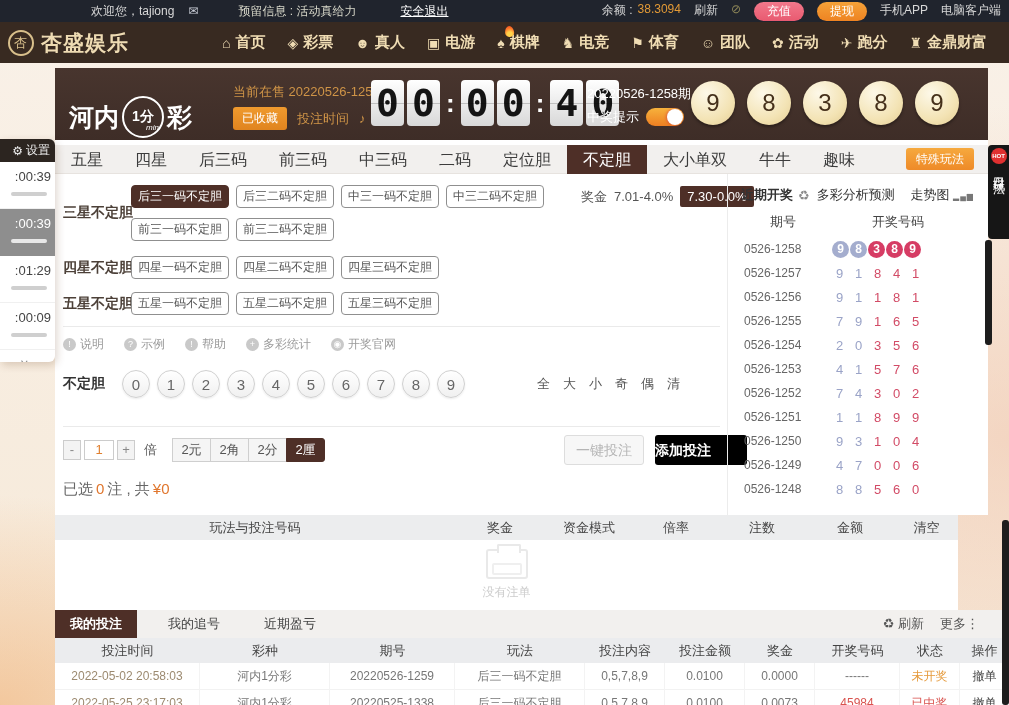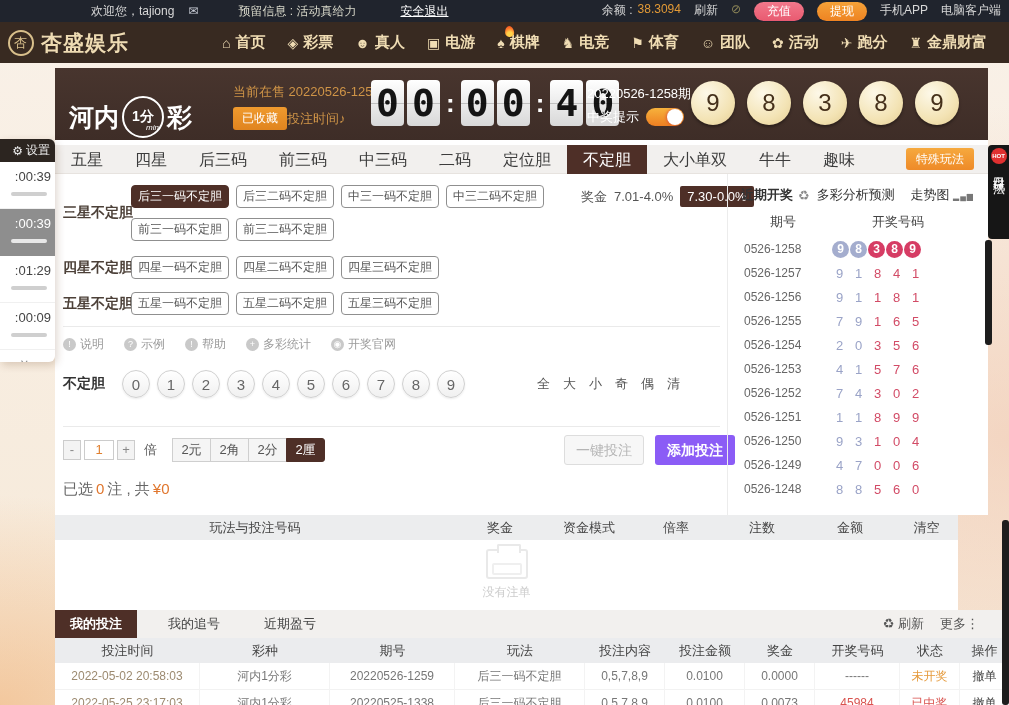--- a/index.html
+++ b/index.html
@@ -33,21 +33,21 @@
   .flame{position:absolute;top:-7px;left:8px;width:9px;height:11px;
     background:radial-gradient(circle at 50% 75%, #ffd24a 25%, #ff7b2b 60%, #e8431f);
     border-radius:50% 50% 50% 50%/62% 62% 38% 38%;transform:rotate(-6deg)}
   
   .lheader{position:absolute;left:55px;top:68px;width:933px;height:72px;background:linear-gradient(#48352e,#3e2d27)}
   .llogo{position:absolute;left:14px;top:14px;display:flex;align-items:center;color:#fff;font-size:25px;font-weight:bold}
   .lclock{width:42px;height:42px;border:2px solid #fff;border-radius:50%;margin:14px 3px;position:relative;
     display:flex;align-items:center;justify-content:center;font-size:14px}
   .lclock .min{position:absolute;bottom:4px;right:3px;font-size:8px;font-weight:normal;font-style:italic}
   .sale{position:absolute;left:178px;top:15px;color:#cf9447;font-size:13px}
-  .favrow{position:absolute;left:178px;top:39px;display:flex;align-items:center;}
+  .favrow{position:absolute;left:178px;top:39px;display:flex;align-items:center;gap:10px}
   .favbtn{background:linear-gradient(#ef9a2e,#e0841f);color:#fff;font-size:12px;padding:3px 9px;border-radius:3px;cursor:pointer}
   .bettime{color:#cf9447;font-size:13px}
   .spk{color:#cf9447;font-size:13px}
   .countdown{position:absolute;left:316px;top:12px;display:flex;align-items:center;gap:5px}
   .dpair{display:flex;gap:3px}
   .digit{width:33px;height:46px;background:linear-gradient(#ffffff,#d8d8d8);border-radius:4px;position:relative;
     font-family:"DejaVu Sans Mono",monospace;font-size:38px;font-weight:600;color:#141414;
     display:flex;align-items:center;justify-content:center}
   .digit::after{content:"";position:absolute;left:0;right:0;top:50%;height:1px;background:rgba(0,0,0,.18)}
   .colon{color:#fff;font-size:26px;font-weight:bold;margin:0 1px}
@@ -91,22 +91,22 @@
   .stepbtn{width:18px;height:20px;background:#f3f3f3;border:1px solid #ccc;color:#888;font-size:13px;text-align:center;line-height:18px;cursor:pointer}
   .stepval{width:30px;height:20px;background:#fff;border:1px solid #ccc;color:#e07f2e;font-size:13px;text-align:center;line-height:18px;margin:0 3px}
   .times{color:#555;font-size:13px;margin:0 16px 0 9px}
   .mode{min-width:39px;height:24px;line-height:22px;text-align:center;background:#f5f5f5;border:1px solid #cfcfcf;
     color:#555;font-size:13px;margin-left:-1px;cursor:pointer;padding:0 6px}
   .mode:first-child{border-radius:3px 0 0 3px;margin-left:0}
   .mode:last-child{border-radius:0 3px 3px 0}
   .mode.active{background:#4e2f27;border-color:#4e2f27;color:#fff}
   .quick{position:absolute;left:501px;top:0;width:80px;height:30px;line-height:28px;text-align:center;
     background:#f7f7f7;border:1px solid #ddd;border-radius:3px;color:#b5b5b5;font-size:14px;cursor:pointer}
-  .addbet{position:absolute;left:592px;top:0;width:80px;height:30px;line-height:30px;text-align:center;
-    background:#8b5cf6;border-radius:3px;color:#fff;font-size:14px;font-weight:bold;cursor:pointer}
+  .addbet{position:absolute;left:592px;top:0;width:92px;height:30px;line-height:30px;text-align:left;
+    background:#000000;border-radius:3px;color:#fff;font-size:14px;font-weight:bold;cursor:pointer}
   .summary{position:absolute;left:8px;top:340px;font-size:15px;color:#666}
   .summary b{color:#e0762d;font-weight:normal;padding:0 3px}
   
   .rpanel{position:absolute;left:672px;top:34px;width:261px;bottom:0;border-left:1px solid #ececec}
   .rp-head{display:flex;align-items:center;padding:12px 14px 6px 13px;font-size:13px;color:#333}
   .rp-head .rtitle{font-weight:bold}
   .rp-head .ricon{color:#8a8a8a;margin-left:5px;cursor:pointer}
   .rp-head .analysis{margin-left:7px;cursor:pointer}
   .rp-head .trend{margin-left:auto;cursor:pointer}
   .rp-head .ticon{color:#777;font-size:8px;letter-spacing:1px}

